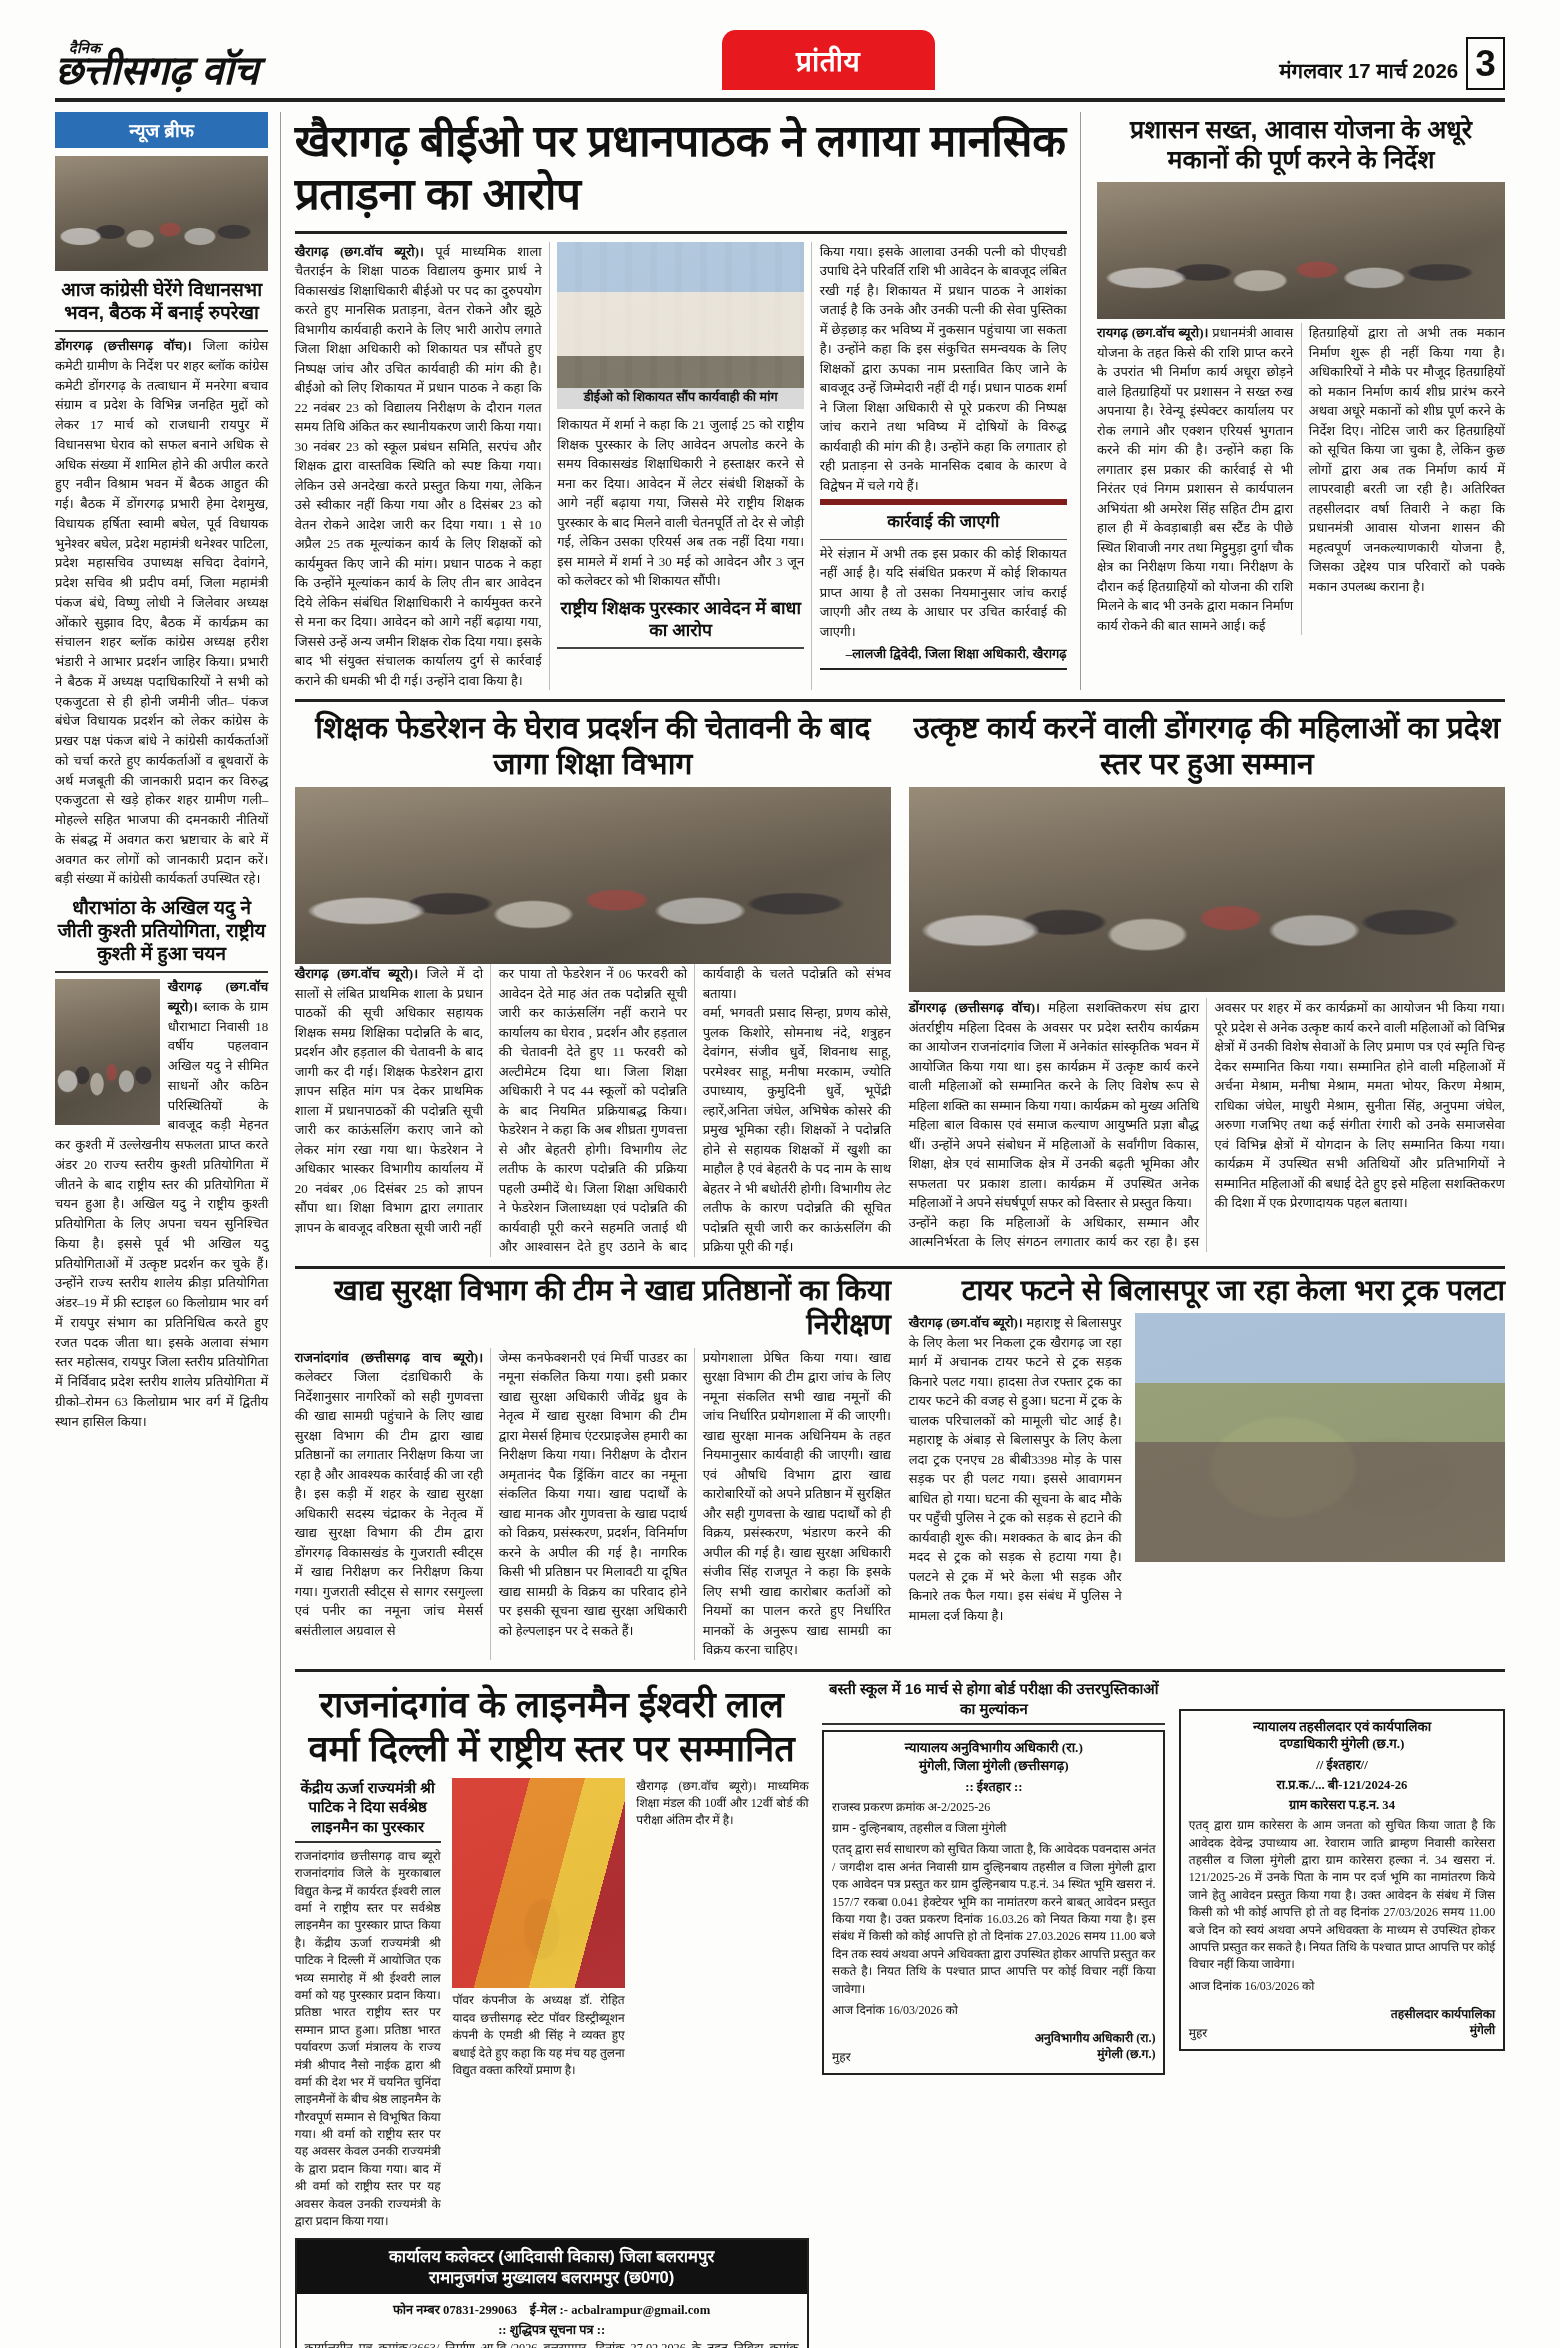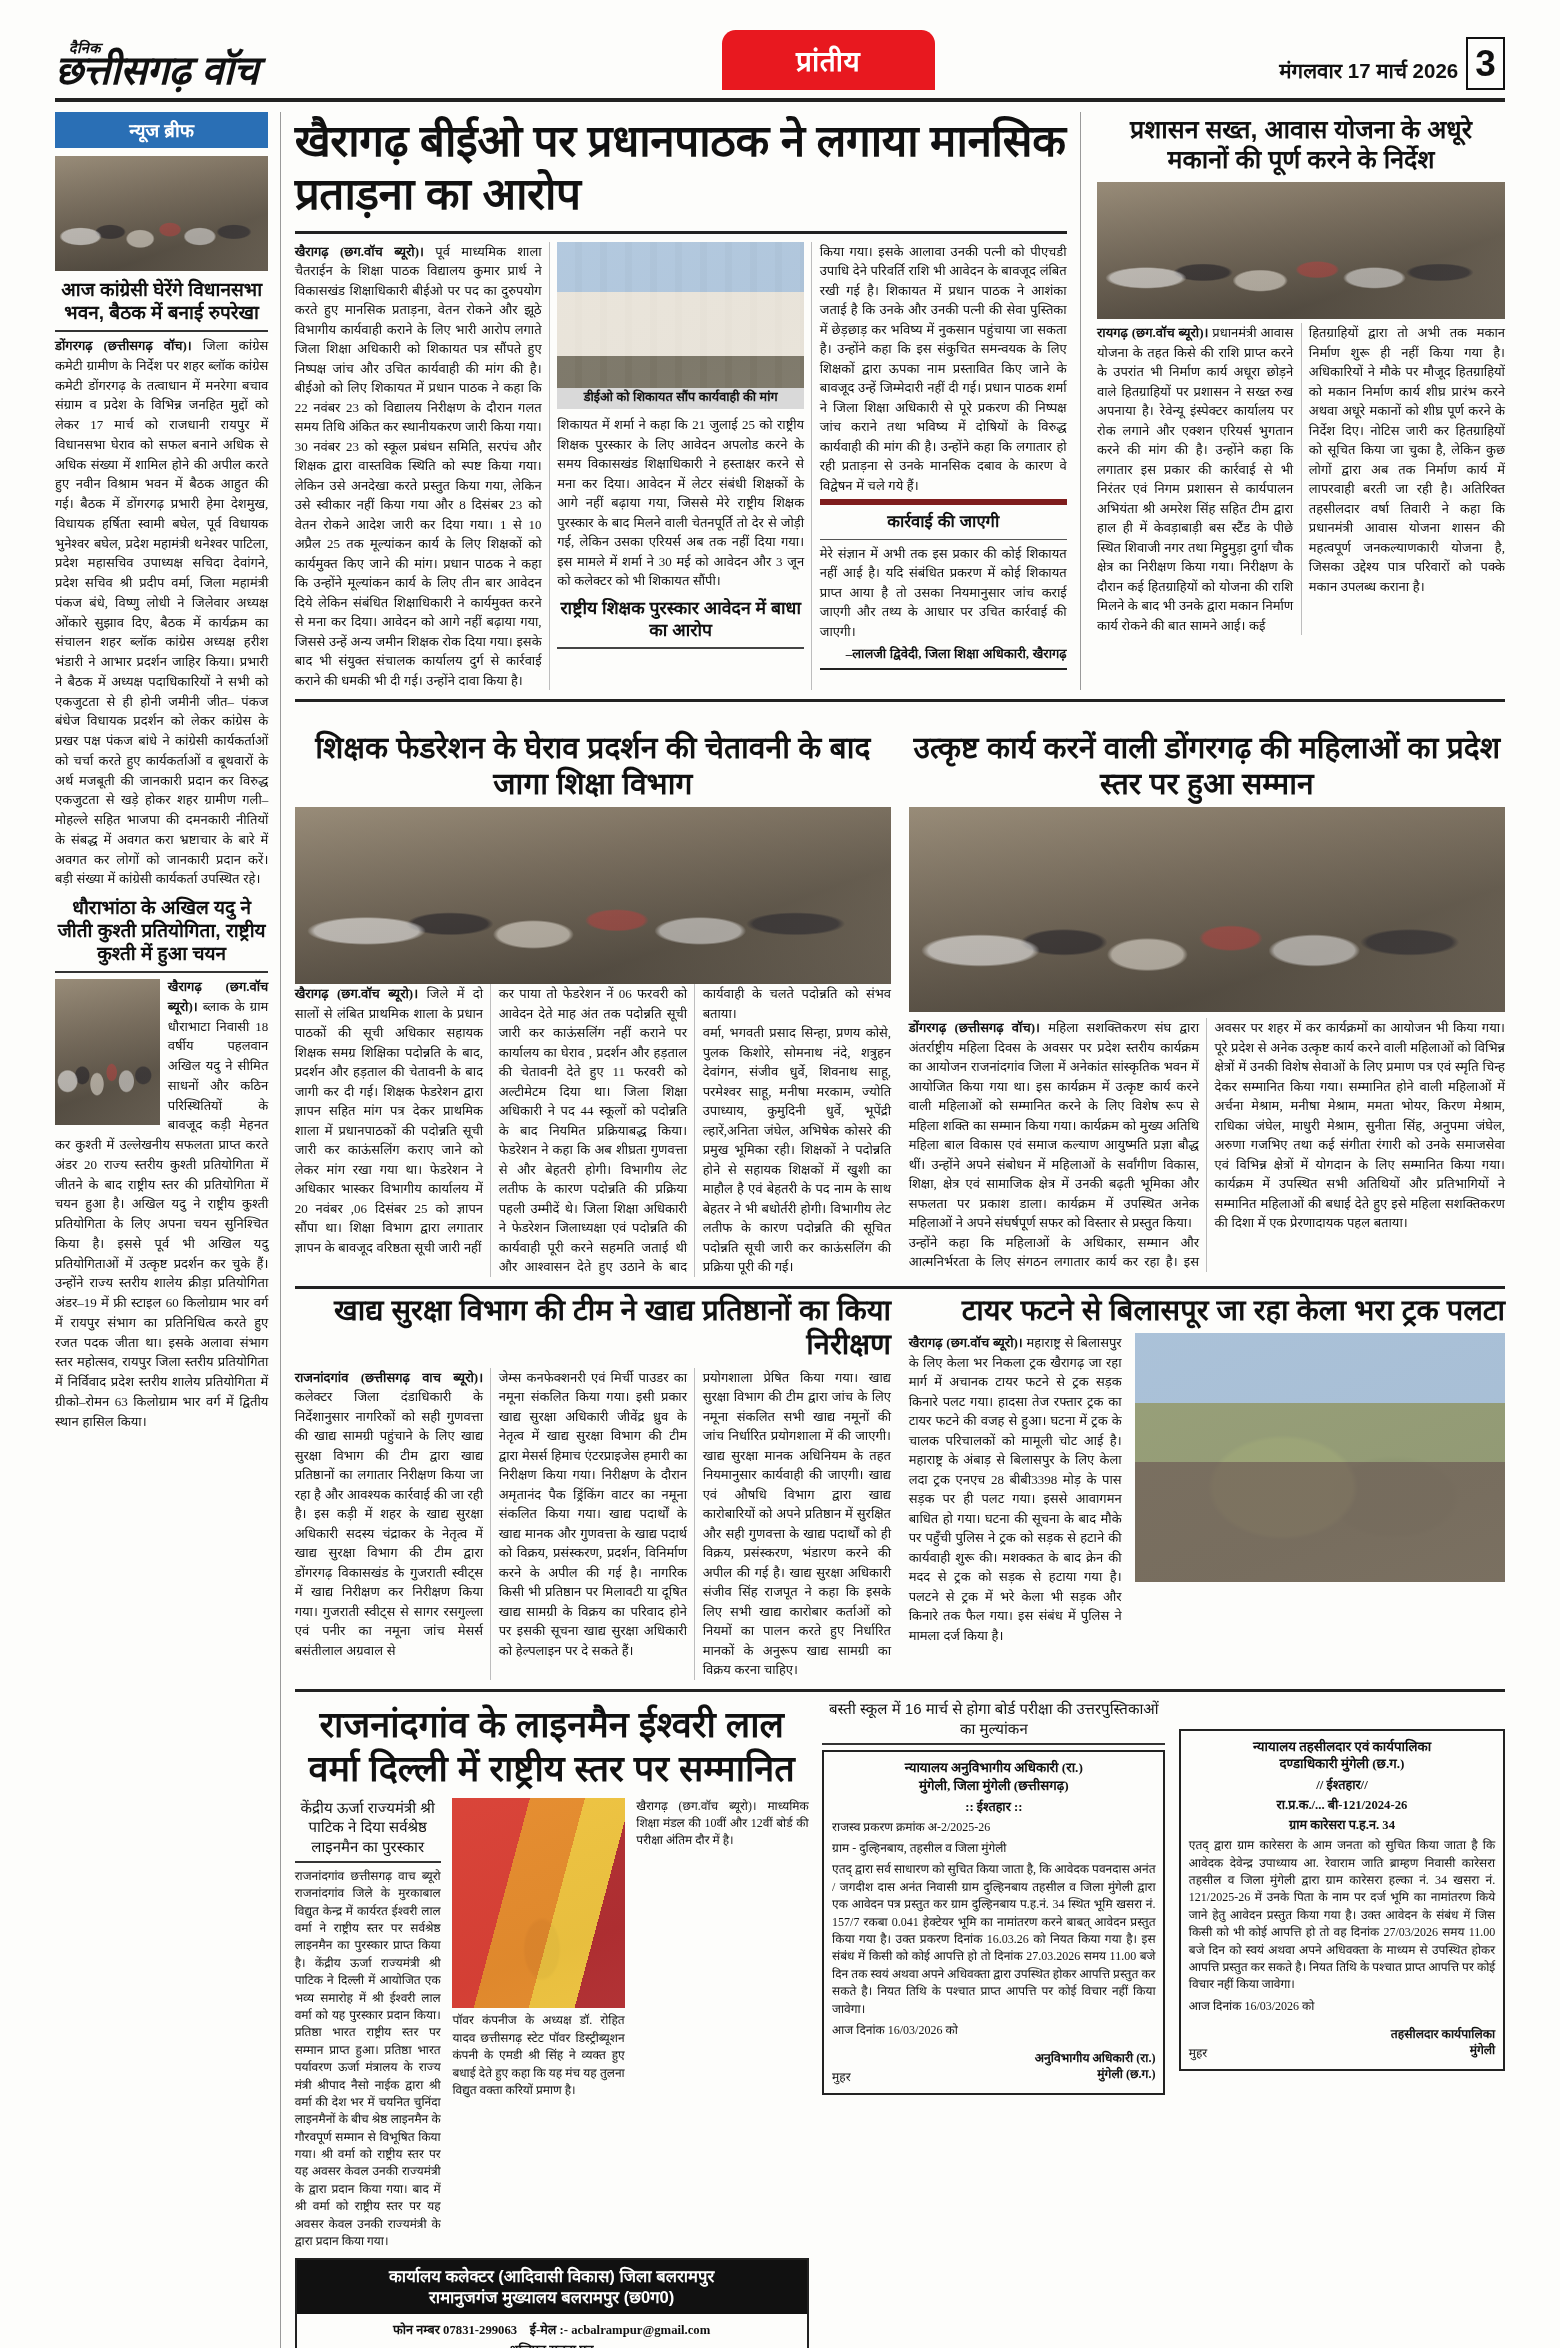--- a/index.html
+++ b/index.html
@@ -174,21 +174,21 @@
   }
   .quote-attr { font-weight: bold; text-align: right; display: block; margin-top: 2.9px; }
 
   .sec-rule { height: 2.9px; background: #222; margin: 8.8px 0 0 0; }
 
   .two-feature { display: grid; grid-template-columns: 1fr 1fr; gap: 0 17.6px; margin-top: 7.8px; }
   .feature-col { min-width: 0; }
   .feat-head {
     font-family: "Liberation Sans", sans-serif;
     font-size: 30px; font-weight: bold; text-align: center;
-    line-height: 1.2; padding-bottom: 5.9px; margin-top: 20px;
+    line-height: 1.2; padding-bottom: 5.9px;
   }
   .wide-head {
     font-family: "Liberation Sans", sans-serif;
     font-size: 29px; font-weight: bold; text-align: right;
     line-height: 1.2; padding: 3.9px 0 5.9px 0;
   }
 
   .bottom-row { display: grid; grid-template-columns: 1fr 1fr; gap: 0 17.6px; }
 
   
@@ -209,21 +209,21 @@
   .ad-center { text-align: center; font-weight: bold; font-size: 12.7px; }
   .notice-box { border: 2px solid #222; padding: 6.8px 7.8px; }
   .notice-head {
     text-align: center; font-weight: bold; font-size: 13.3px; line-height: 1.35;
   }
   .notice-sub { text-align: center; font-weight: bold; font-size: 12.7px; margin: 2px 0; }
   .notice-body { font-size: 12px; line-height: 1.45; text-align: justify; margin-top: 3.9px; }
   .notice-sign { text-align: right; font-weight: bold; font-size: 12.2px; margin-top: 12px; line-height: 1.3; }
   .small-col-head {
     font-family: "Liberation Sans", sans-serif;
-    font-size: 15px; font-weight: normal; text-align: center; line-height: 1.3;
+    font-size: 15px; font-weight: bold; text-align: center; line-height: 1.3;
     border-bottom: 2px solid #333; padding-bottom: 4.9px; margin-bottom: 4.9px;
   }
   .tiny { font-size: 12px; line-height: 1.45; text-align: justify; }
 </style>
 </head>
 <body>
 
 <div class="page">
 
   <div class="masthead">

